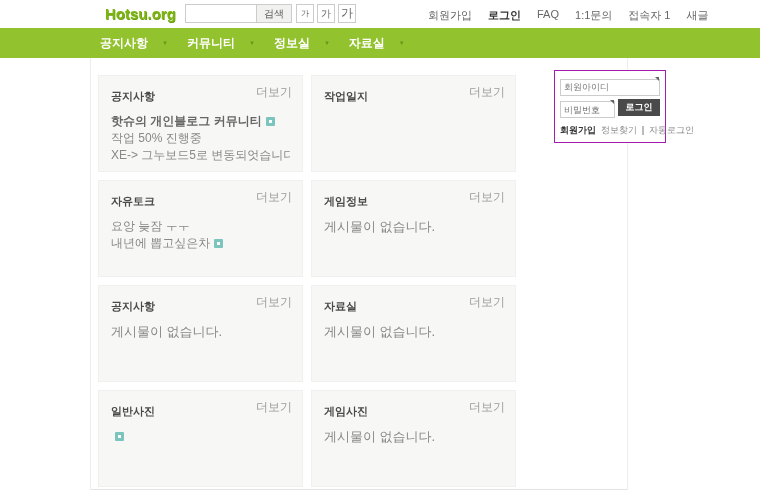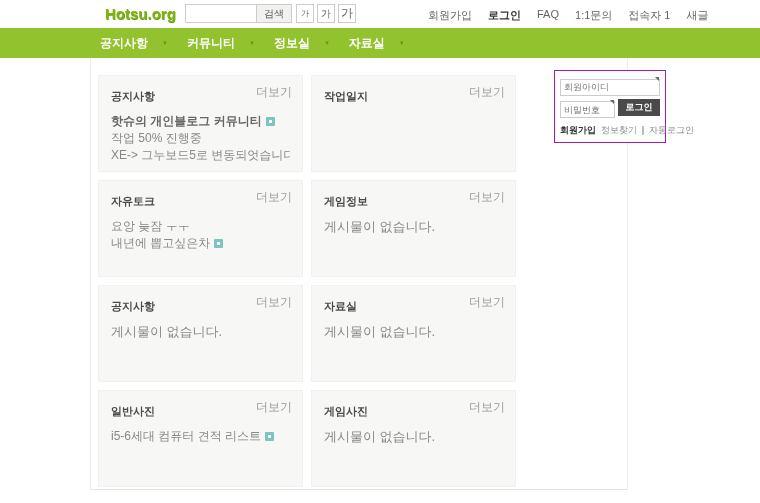--- a/index.html
+++ b/index.html
@@ -161,21 +161,21 @@
     <a class="more">더보기</a>
     <ul class="box-list">
           <li class="empty">게시물이 없습니다.</li>
         </ul>
   </div>
 
   <div class="box">
     <span class="box-title">일반사진</span>
     <a class="more">더보기</a>
     <ul class="box-list">
-          <li class="post"><span>i5-6세대 컴퓨터 견적 리스트</span><span class="badge"></span></li>
+          <li class="post"><span class="badge"></span></li>
         </ul>
   </div>
 
   <div class="box">
     <span class="box-title">게임사진</span>
     <a class="more">더보기</a>
     <ul class="box-list">
           <li class="empty">게시물이 없습니다.</li>
         </ul>
   </div>

